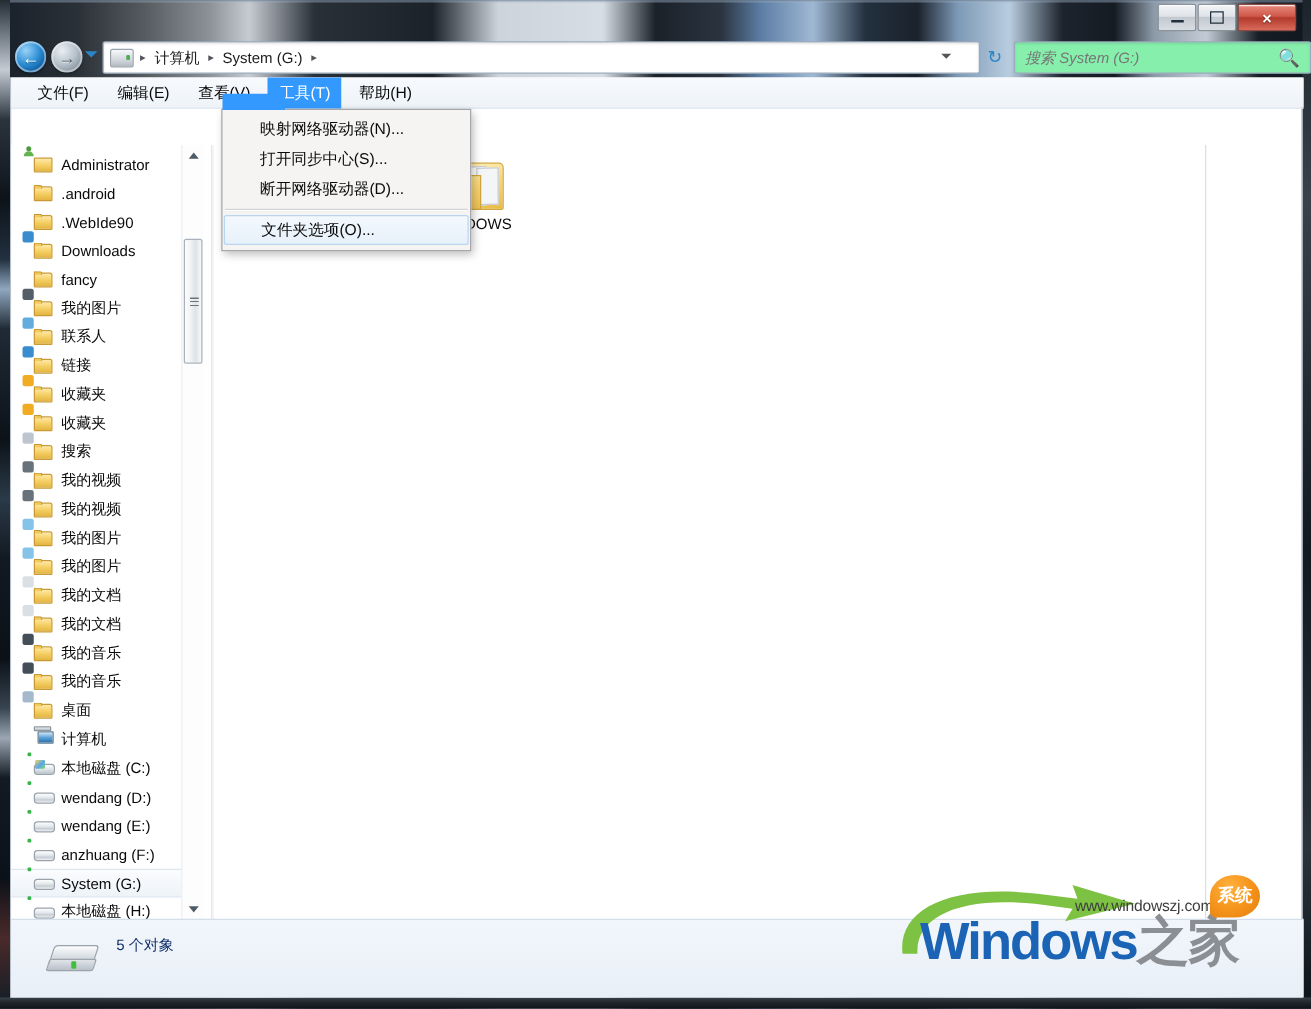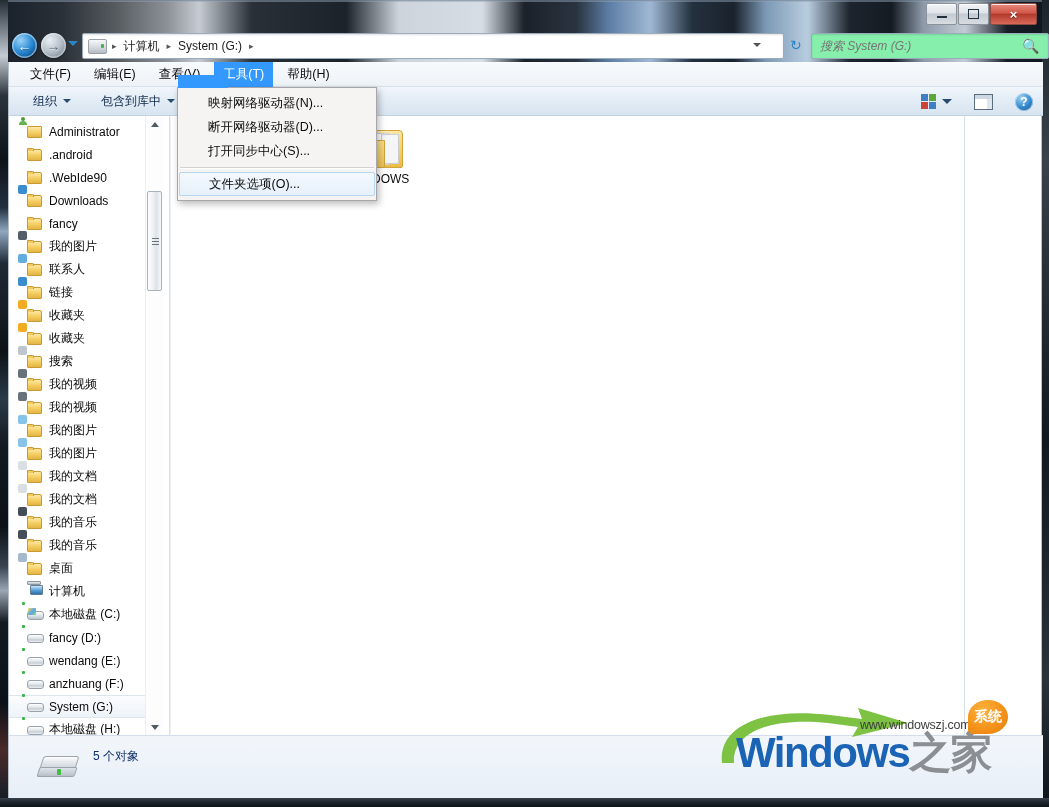--- a/index.html
+++ b/index.html
@@ -355,41 +355,20 @@
   <div id="client">
 
     <div id="menubar">
       <div class="menu-item">文件(F)</div>
       <div class="menu-item">编辑(E)</div>
       <div class="menu-item">查看(V)</div>
       <div class="menu-item active">工具(T)</div>
       <div class="menu-item">帮助(H)</div>
     </div>
 
-    <div id="toolbar">
-      <div class="tb-btn">
-        <span>组织</span>
-        <span class="tb-caret"></span>
-      </div>
-      <div class="tb-btn">
-        <span>包含到库中</span>
-        <span class="tb-caret"></span>
-      </div>
-      <div id="tb-right">
-        <div id="view-icon">
-            <i></i>
-            <i></i>
-            <i></i>
-            <i></i>
-          </div>
-        <div id="view-caret"></div>
-        <div id="preview-toggle"></div>
-        <div id="help-btn">?</div>
-      </div>
-    </div>
 
     <div id="navpane">
       <div id="nav-list">
           <div class="nav-row" style="position: absolute; top: 4px; width: 148px;">
             <span class="nav-ico"><span class="uico"><span class="back"></span><span class="bod"></span><span class="head"></span></span></span>
             <span class="nav-label">Administrator</span>
           </div>
           <div class="nav-row indent1" style="position: absolute; top: 27px; width: 148px;">
             <span class="nav-ico"><span class="fico"><span class="back"></span><span class="tab"></span></span></span>
             <span class="nav-label">.android</span>
@@ -469,21 +448,21 @@
           <div class="nav-row" style="position: absolute; top: 464px; width: 148px;">
             <span class="nav-ico"><span class="cico"><span class="scr"></span><span class="base"></span></span></span>
             <span class="nav-label">计算机</span>
           </div>
           <div class="nav-row indent1" style="position: absolute; top: 487px; width: 148px;">
             <span class="nav-ico"><span class="dico c"><span class="body"></span><span class="led"></span></span></span>
             <span class="nav-label">本地磁盘 (C:)</span>
           </div>
           <div class="nav-row indent1" style="position: absolute; top: 510px; width: 148px;">
             <span class="nav-ico"><span class="dico"><span class="body"></span><span class="led"></span></span></span>
-            <span class="nav-label">fancy (D:)</span>
+            <span class="nav-label">wendang (D:)</span>
           </div>
           <div class="nav-row indent1" style="position: absolute; top: 533px; width: 148px;">
             <span class="nav-ico"><span class="dico"><span class="body"></span><span class="led"></span></span></span>
             <span class="nav-label">wendang (E:)</span>
           </div>
           <div class="nav-row indent1" style="position: absolute; top: 556px; width: 148px;">
             <span class="nav-ico"><span class="dico"><span class="body"></span><span class="led"></span></span></span>
             <span class="nav-label">anzhuang (F:)</span>
           </div>
           <div class="nav-row indent1 selected" style="position: absolute; top: 579px; width: 148px;">
@@ -548,22 +527,22 @@
           <div class="d-side"></div>
           <div class="d-led"></div>
       </div>
       <div id="status-text">5 个对象</div>
     </div>
   </div>
 
   <div id="dropdown">
     <div id="dd-anchor"></div>
     <div class="dd-item">映射网络驱动器(N)...</div>
+    <div class="dd-item">打开同步中心(S)...</div>
     <div class="dd-item">断开网络驱动器(D)...</div>
-    <div class="dd-item">打开同步中心(S)...</div>
     <div class="dd-sep"></div>
     <div class="dd-item hover">文件夹选项(O)...</div>
   </div>
 
   <div id="watermark">
     <svg id="wm-arrow" viewBox="0 0 250 72">
       <path d="M10 60 C 6 24, 48 4, 118 12 L 150 16 L 146 5 L 196 20 L 140 34 L 146 24 L 116 20 C 56 14, 20 30, 22 60 Z" fill="#7dc242"></path>
     </svg>
     <div id="wm-url">www.windowszj.com</div>
     <div id="wm-main">

